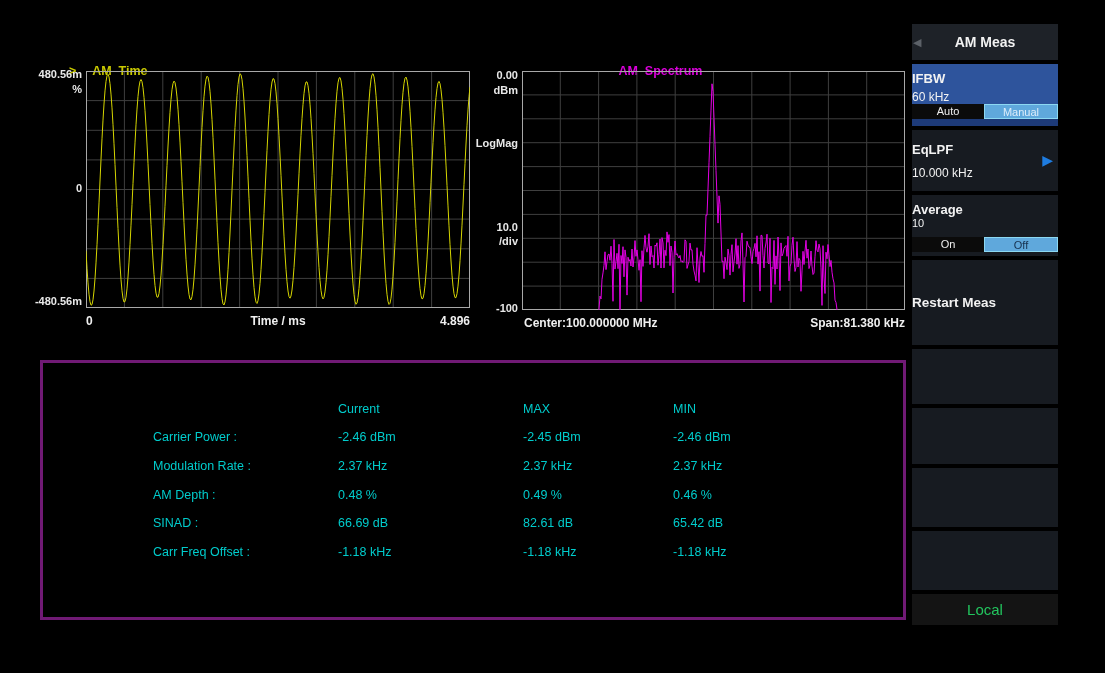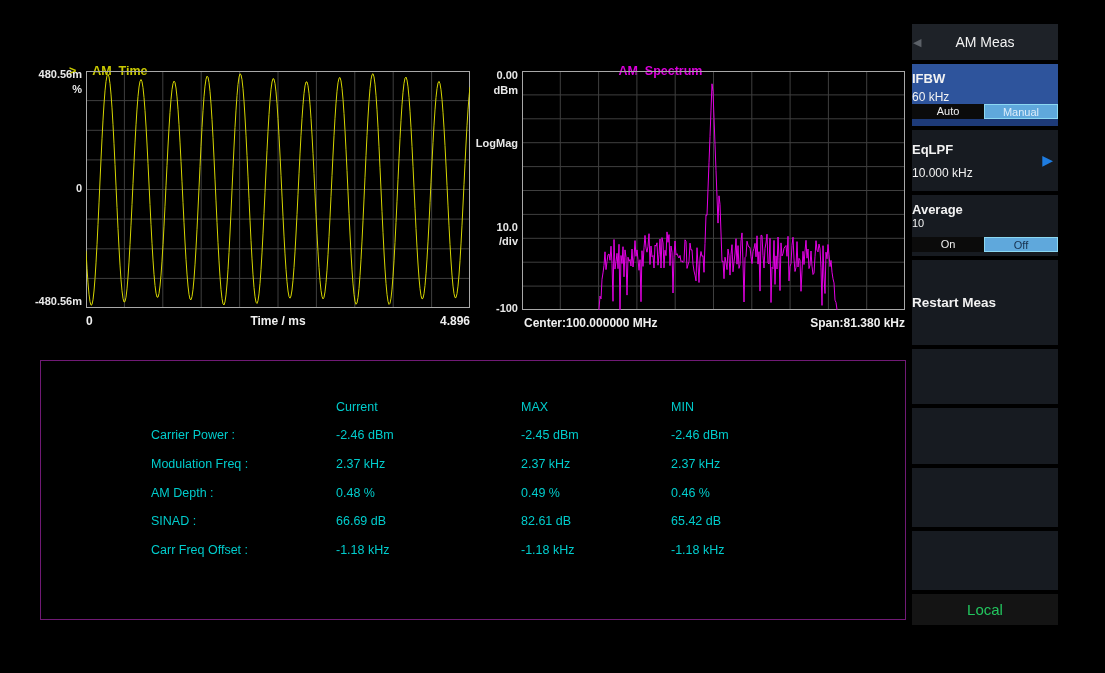--- a/index.html
+++ b/index.html
@@ -20,30 +20,30 @@
   .plot svg { position:absolute; left:0; top:0; overflow:hidden; }
   .chart-title { position:absolute; font-size:12.5px; font-weight:bold; white-space:pre; }
   .t-yellow { color:#c9c900; }
   .t-magenta { color:#dc00dc; }
   .axlab { position:absolute; color:#e8e8e8; font-size:11px; font-weight:bold; white-space:nowrap; }
   .axlab.r { text-align:right; width:56px; }
   .xlab { position:absolute; color:#efefef; font-size:12px; font-weight:bold; white-space:nowrap; }
 
   
   .mtable { position:absolute; left:12px; top:336px; width:866px; height:260px;
-            border:1px solid #701a75; background:#000; }
+            border:3px solid #701a75; background:#000; }
   .mrow { position:absolute; left:0; right:0; height:20px; }
   .mcell { position:absolute; color:#00cccc; font-size:12.5px; white-space:nowrap; }
 
   
   .sidebar { position:absolute; left:884px; top:0; width:146px; height:601px; background:#000;
              display:flex; flex-direction:column; }
   .sb-head { position:relative; height:38px; background:#1e2228; margin-bottom:4px;
              display:flex; align-items:center; justify-content:center; }
-  .sb-head .ttl { color:#f2f2f2; font-weight:normal; font-size:14px; }
+  .sb-head .ttl { color:#f2f2f2; font-weight:bold; font-size:14px; }
   .sb-back { position:absolute; left:1px; top:50%; transform:translateY(-50%);
              color:#5c6168; font-size:11px; }
   .sb-btn { position:relative; background:#171b21; margin-bottom:4px;
             display:flex; flex-direction:column; color:#f2f2f2; }
   .sb-btn .lab { font-weight:bold; font-size:13px; margin-top:7px; }
   .sb-btn .val { font-size:12px; margin-top:4px; }
   .sb-btn.hl { background:#2e549c; }
   .toggle { position:absolute; left:0; right:0; bottom:7px; height:15px; display:flex; }
   .toggle.flush { bottom:0; }
   .tg { flex:1; font-size:11px; line-height:15px; text-align:center; background:#0b0b0b; color:#f0f0f0; }
@@ -140,21 +140,21 @@
           <span class="mcell" style="left: 480px; color: rgb(0, 204, 204);">MAX</span>
           <span class="mcell" style="left: 630px; color: rgb(0, 204, 204);">MIN</span>
         </div>
         <div class="mrow" style="top: 67px;">
           <span class="mcell" style="left: 110px; color: rgb(0, 204, 204);">Carrier Power :</span>
           <span class="mcell" style="left: 295px; color: rgb(0, 204, 204);">-2.46 dBm</span>
           <span class="mcell" style="left: 480px; color: rgb(0, 204, 204);">-2.45 dBm</span>
           <span class="mcell" style="left: 630px; color: rgb(0, 204, 204);">-2.46 dBm</span>
         </div>
         <div class="mrow" style="top: 95.8px;">
-          <span class="mcell" style="left: 110px; color: rgb(0, 204, 204);">Modulation Freq :</span>
+          <span class="mcell" style="left: 110px; color: rgb(0, 204, 204);">Modulation Rate :</span>
           <span class="mcell" style="left: 295px; color: rgb(0, 204, 204);">2.37 kHz</span>
           <span class="mcell" style="left: 480px; color: rgb(0, 204, 204);">2.37 kHz</span>
           <span class="mcell" style="left: 630px; color: rgb(0, 204, 204);">2.37 kHz</span>
         </div>
         <div class="mrow" style="top: 124.6px;">
           <span class="mcell" style="left: 110px; color: rgb(0, 204, 204);">AM Depth :</span>
           <span class="mcell" style="left: 295px; color: rgb(0, 204, 204);">0.48 %</span>
           <span class="mcell" style="left: 480px; color: rgb(0, 204, 204);">0.49 %</span>
           <span class="mcell" style="left: 630px; color: rgb(0, 204, 204);">0.46 %</span>
         </div>

